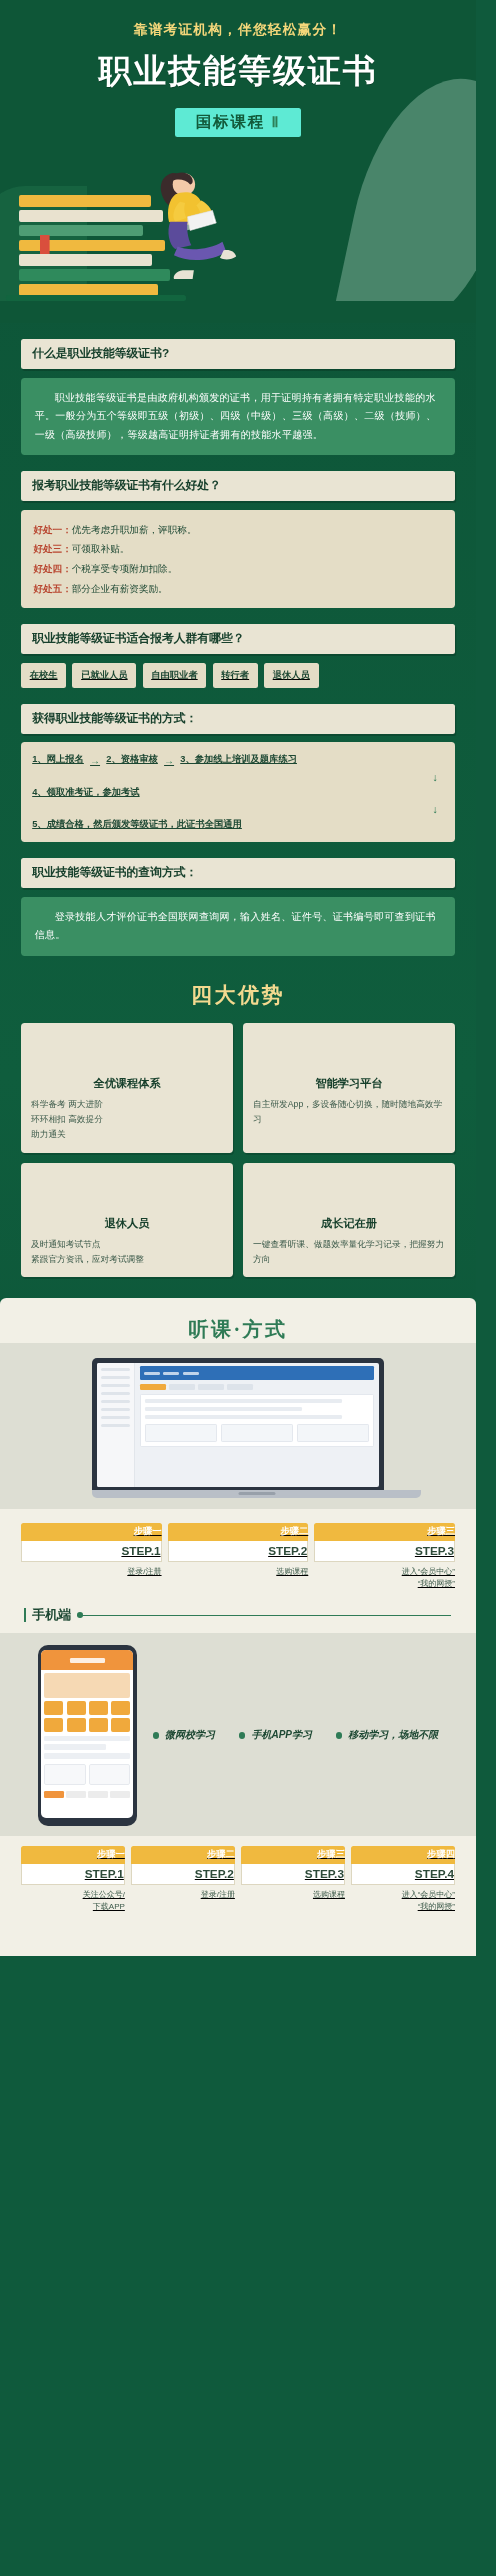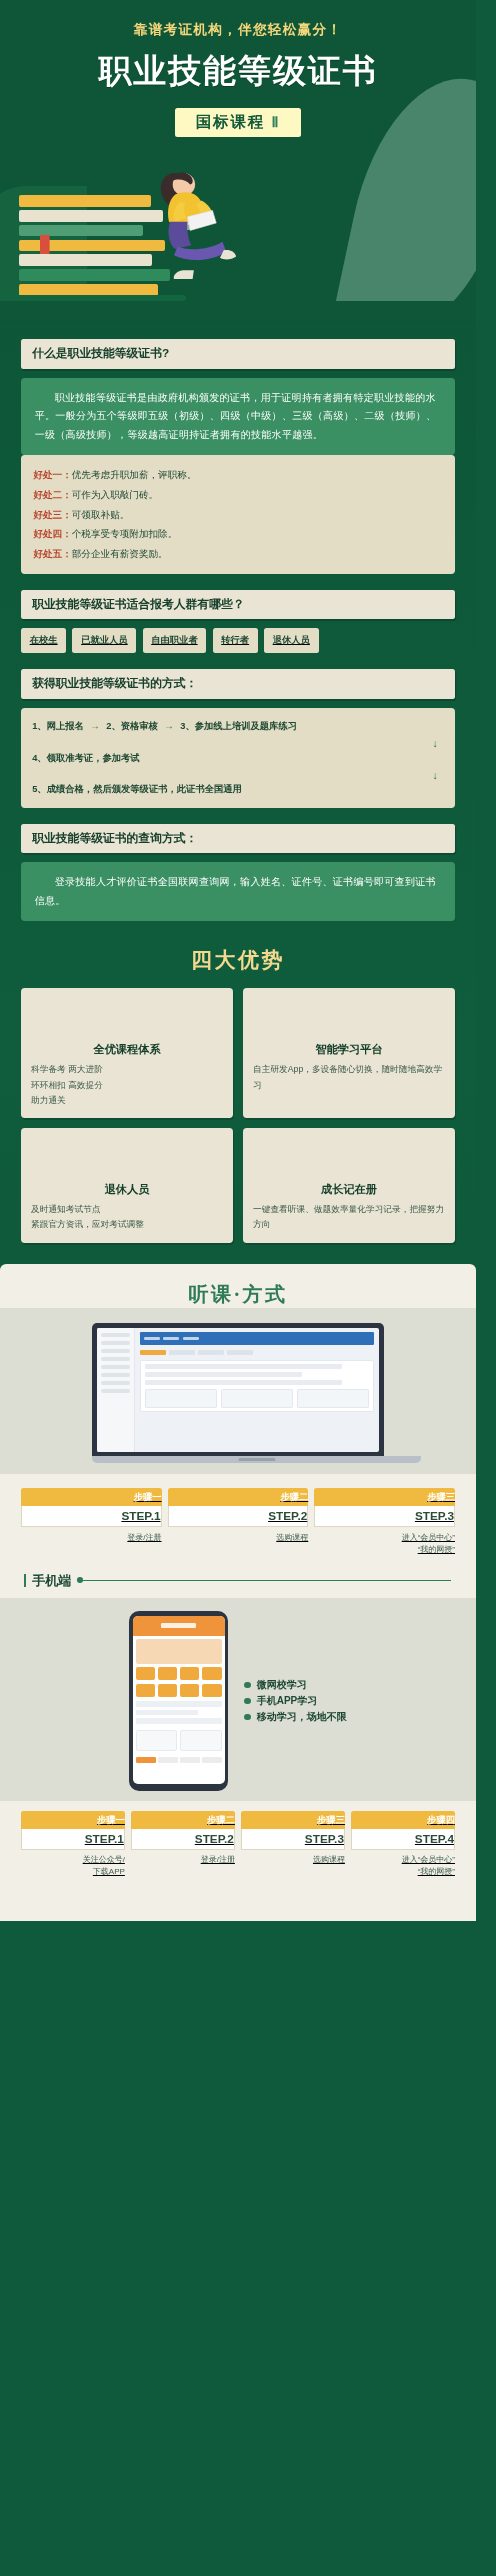--- a/index.html
+++ b/index.html
@@ -25,21 +25,21 @@
     position:relative; text-align:center; color:#f4d77a; font-size:13.7px;
     font-weight:bold; letter-spacing:1.2px;
   }
   .hero-title {
     position:relative; text-align:center; color:#ffffff; font-size:33px;
     font-weight:bold; letter-spacing:1.9px; margin-top:10px;
     text-shadow:0 1.2px 0 #0a3f28;
   }
   .hero-badge-wrap { position:relative; text-align:center; margin-top:13.7px; }
   .hero-badge {
-    display:inline-block; background:#fef9c3; color:#125a3a;
+    display:inline-block; background:#5eead4; color:#125a3a;
     font-size:15.5px; font-weight:bold; letter-spacing:1.9px;
     padding:4.3px 21px; border-radius:2.5px;
   }
   .hero-badge .rom { color:#2c7f57; margin-left:6.2px; font-size:14.3px; }
 
   
   .illus { position:relative; height:155px; margin-top:8.7px; }
   .books { position:absolute; left:18.6px; bottom:5px; width:155px; }
   .book { height:11.8px; border-radius:1.9px; margin-top:3.1px; position:relative; }
   .b1{ background:#f0b93f; width:132px; }
@@ -83,22 +83,22 @@
 
   .tag-row { display:flex; gap:6.2px; flex-wrap:wrap;text-decoration:underline; }
   .tag {
     background:#e4ddc6; color:#1d4833; font-size:9.3px; font-weight:bold;
     padding:6.2px 8.7px; border-radius:2.5px;
   }
 
   
   .flow { background:#e4ddc6; border-radius:3.7px; padding:8.7px 11.2px; }
   .flow-line {
-    display:flex; align-items:flex-end; gap:6.2px; font-size:9.3px;
-    color:#1d4833; font-weight:bold; flex-wrap:wrap; line-height:1.9;
+    display:flex; align-items:flex-start; gap:6.2px; font-size:9.3px;
+    color:#1d4833; font-weight:bold; flex-wrap:wrap; line-height:1.9;text-decoration:underline;
   }
   .arrow-r { color:#2f7b56; font-size:10px; }
   .flow-down { text-align:right; color:#2f7b56; font-size:10.5px; line-height:1; margin:2.5px 6.2px 1.2px 0;}
 
   
   .adv-title {
     text-align:center; color:#f3d98f; font-size:21px; font-weight:bold;
     letter-spacing:2.5px; margin:25px 0 13.7px;
   }
   .adv-grid { display:grid; grid-template-columns:1fr 1fr; gap:10px; }
@@ -196,21 +196,21 @@
   .ph-grid b { display:block; height:13.7px; background:#f0a93c; border-radius:1.9px; }
   .ph-list { padding:3.7px 3.1px 0; }
   .ph-list i { display:block; height:5.6px; background:#eceff3; border-radius:1.2px; margin-bottom:3.1px;}
   .ph-list i.w { width:72%; }
   .ph-cards { display:flex; gap:3.1px; padding:2.5px 3.1px;}
   .ph-cards b { flex:1; height:21px; background:#f7f8fa; border:0.6px solid #e6e9ee; border-radius:1.9px;}
   .ph-nav { display:flex; gap:2.5px; padding:3.7px 3.1px 0; }
   .ph-nav b { flex:1; height:6.2px; background:#ececec; border-radius:1.2px;}
   .ph-nav b.on { background:#f0943c; }
 
-  .bullets { display:flex; flex-direction:column; gap:2px; }
+  .bullets { display:flex; flex-direction:row; gap:24px;font-style:italic; }
   .bullet { display:flex; align-items:center; gap:6.2px; font-size:10px; color:#1d4833; font-weight:bold; }
   .bullet .dot { width:6.2px; height:6.2px; border-radius:50%; background:#2f7b56; }
 
   .footer-pad { height:17.4px; background:#f2f0e6; }
 </style>
 </head>
 <body>
 
 <div class="page">
 
@@ -263,23 +263,23 @@
     </div>
     <div class="hero-wave"></div>
   </div>
 
   <div class="sec">
     <div class="sec-head">什么是职业技能等级证书?</div>
     <div class="card-green">职业技能等级证书是由政府机构颁发的证书，用于证明持有者拥有特定职业技能的水平。一般分为五个等级即五级（初级）、四级（中级）、三级（高级）、二级（技师）、一级（高级技师），等级越高证明持证者拥有的技能水平越强。</div>
   </div>
 
   <div class="sec">
+    <div class="sec-head">报考职业技能等级证书有什么好处？</div>
     <div class="card-cream">
       <div class="benefit"><b>好处一：</b><span>优先考虑升职加薪，评职称。</span></div>
-      <div class="benefit"><b>好处二：</b><span>可作为入职敲门砖。</span></div>
       <div class="benefit"><b>好处三：</b><span>可领取补贴。</span></div>
       <div class="benefit"><b>好处四：</b><span>个税享受专项附加扣除。</span></div>
       <div class="benefit"><b>好处五：</b><span>部分企业有薪资奖励。</span></div>
     </div>
   </div>
 
   <div class="sec">
     <div class="sec-head">职业技能等级证书适合报考人群有哪些？</div>
     <div class="tag-row">
       <span class="tag">在校生</span>

